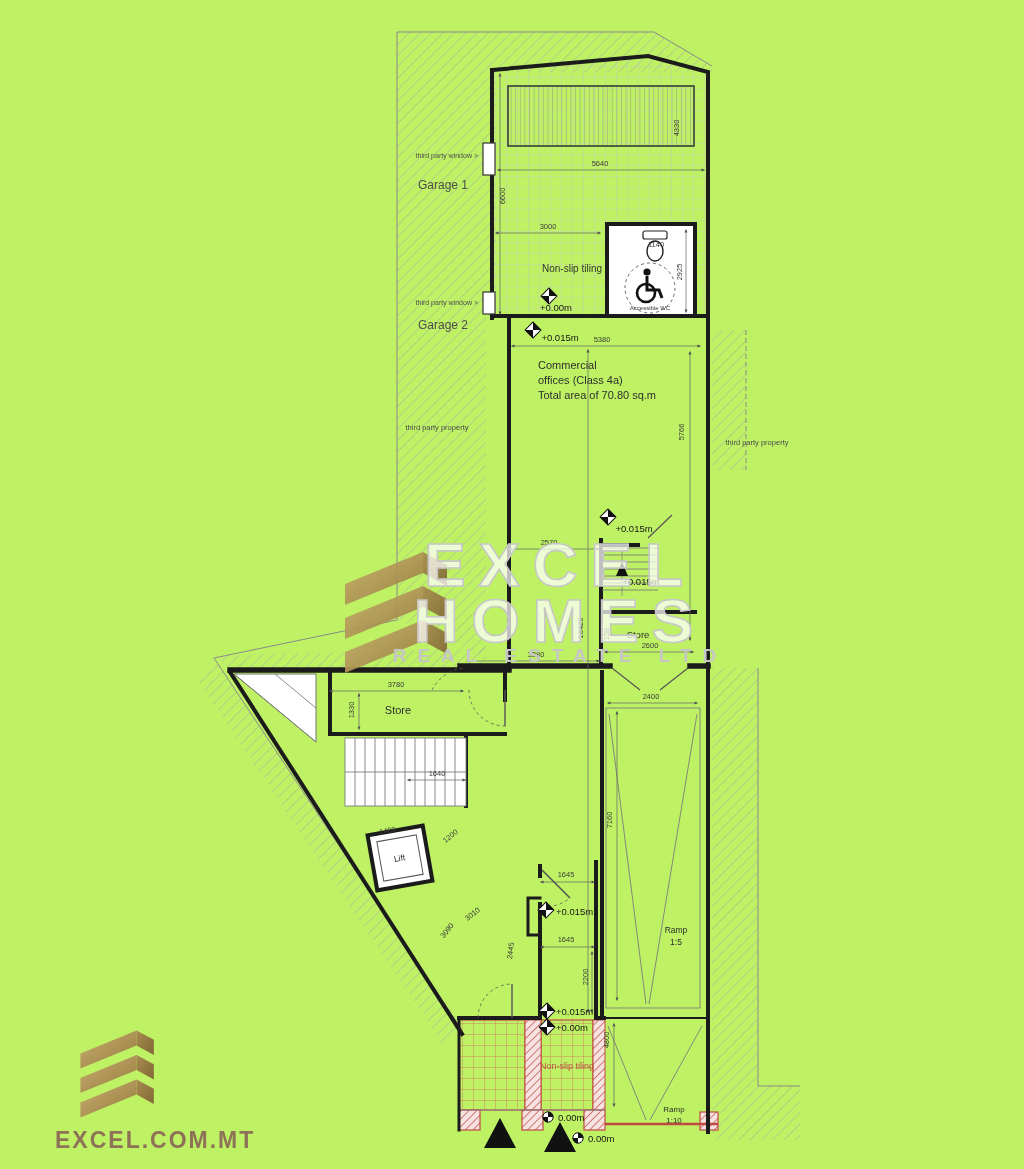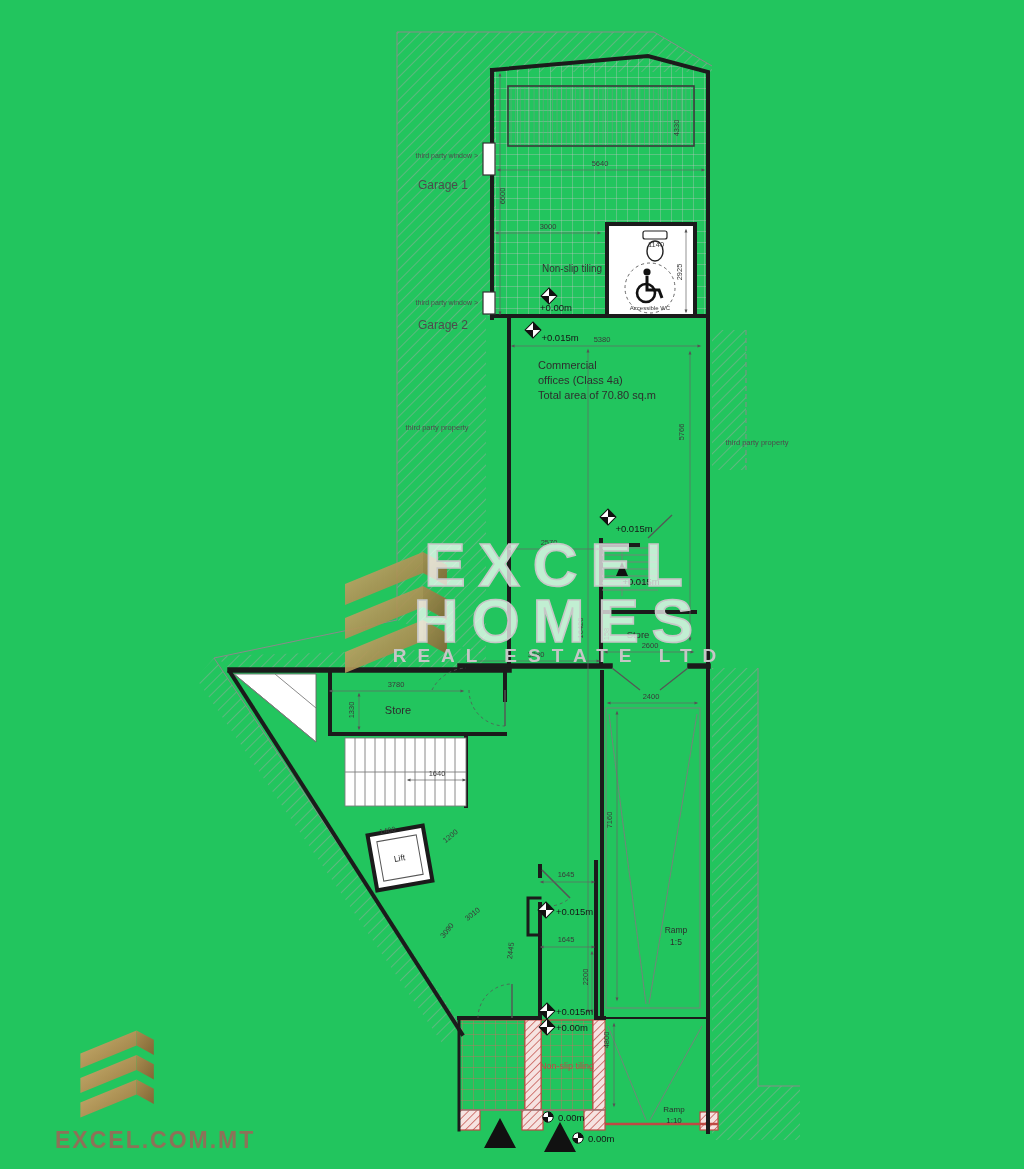--- a/index.html
+++ b/index.html
@@ -1,16 +1,16 @@
 <!DOCTYPE html>
 <html style="--c-accent_red: #bf4943; --c-brand_gold: #a98a4f; --c-brand_text: #8d7258; --c-wall: #1b1b1b; --c-hatch: #a0a0a0; --c-grid: #c6c6c6; --c-watermark: #c7c7c7; --c-dim_text: #3a3a3a;"><head>
 <meta charset="utf-8">
 <style>
   html,body{margin:0;padding:0;background:#ffffff;}
-  #stage{position:relative;width:1024px;height:1169px;background:#22c55e;overflow:hidden;
+  #stage{position:relative;width:1024px;height:1169px;background:#bef264;overflow:hidden;
          font-family:"Liberation Sans",sans-serif;}
   svg{position:absolute;left:0;top:0;}
   text{font-family:"Liberation Sans",sans-serif;}
   .wall{stroke:var(--c-wall,#1b1b1b);fill:none;stroke-linecap:square;}
   .w2{stroke-width:2}.w3{stroke-width:3}.w4{stroke-width:4}.w5{stroke-width:5.5}
   .thin{stroke:#7d7d7d;stroke-width:.9;fill:none;}
   .bnd{stroke:#8a8a8a;stroke-width:1;fill:none;}
   .dim{stroke:#666;stroke-width:.7;fill:none;}
   .dimt{font-size:7.5px;fill:var(--c-dim_text,#3a3a3a);}
   .lvl{font-size:9.5px;fill:#161616;}

